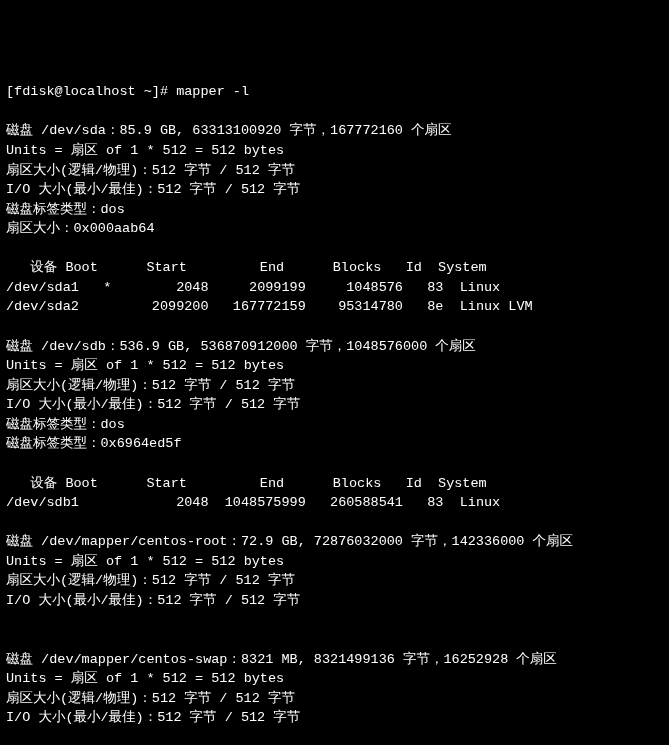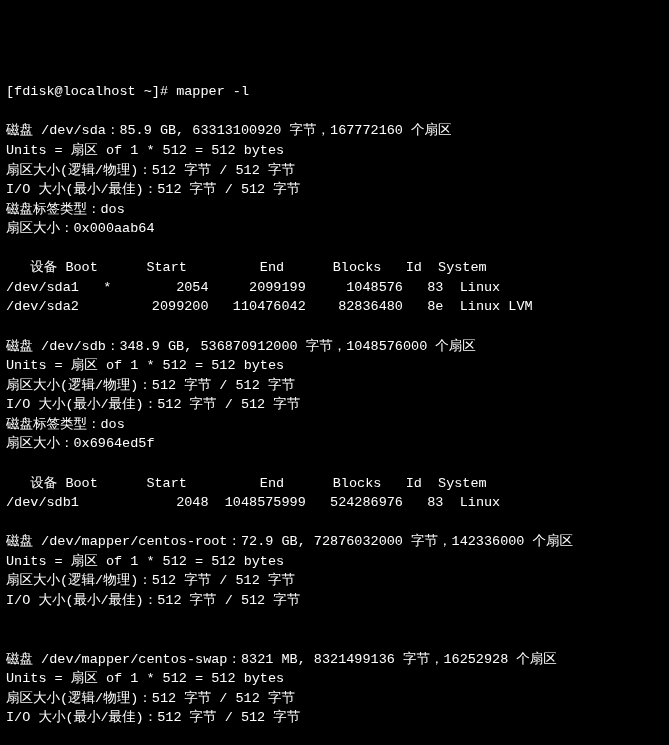--- a/index.html
+++ b/index.html
@@ -31,32 +31,32 @@
 <div class="terminal"><span>[fdisk@localhost ~]# </span><span>mapper -l</span>
 <span></span>
 <span>磁盘 /dev/sda：85.9 GB, 63313100920 字节，167772160 个扇区</span>
 <span>Units = 扇区 of 1 * 512 = 512 bytes</span>
 <span>扇区大小(逻辑/物理)：512 字节 / 512 字节</span>
 <span>I/O 大小(最小/最佳)：512 字节 / 512 字节</span>
 <span>磁盘标签类型：dos</span>
 <span>扇区大小：0x000aab64</span>
 <span></span>
 <span>   设备 Boot      Start         End      Blocks   Id  System</span>
-<span>/dev/sda1   *        2054     2099199     1048576   83  Linux</span>
-<span>/dev/sda2         2099200   110476042    82836480   8e  Linux LVM</span>
+<span>/dev/sda1   *        2048     2099199     1048576   83  Linux</span>
+<span>/dev/sda2         2099200   167772159    95314780   8e  Linux LVM</span>
 <span></span>
-<span>磁盘 /dev/sdb：348.9 GB, 536870912000 字节，1048576000 个扇区</span>
+<span>磁盘 /dev/sdb：536.9 GB, 536870912000 字节，1048576000 个扇区</span>
 <span>Units = 扇区 of 1 * 512 = 512 bytes</span>
 <span>扇区大小(逻辑/物理)：512 字节 / 512 字节</span>
 <span>I/O 大小(最小/最佳)：512 字节 / 512 字节</span>
 <span>磁盘标签类型：dos</span>
-<span>扇区大小：0x6964ed5f</span>
+<span>磁盘标签类型：0x6964ed5f</span>
 <span></span>
 <span>   设备 Boot      Start         End      Blocks   Id  System</span>
-<span>/dev/sdb1            2048  1048575999   524286976   83  Linux</span>
+<span>/dev/sdb1            2048  1048575999   260588541   83  Linux</span>
 <span></span>
 <span>磁盘 /dev/mapper/centos-root：72.9 GB, 72876032000 字节，142336000 个扇区</span>
 <span>Units = 扇区 of 1 * 512 = 512 bytes</span>
 <span>扇区大小(逻辑/物理)：512 字节 / 512 字节</span>
 <span>I/O 大小(最小/最佳)：512 字节 / 512 字节</span>
 <span></span>
 <span></span>
 <span>磁盘 /dev/mapper/centos-swap：8321 MB, 8321499136 字节，16252928 个扇区</span>
 <span>Units = 扇区 of 1 * 512 = 512 bytes</span>
 <span>扇区大小(逻辑/物理)：512 字节 / 512 字节</span>

